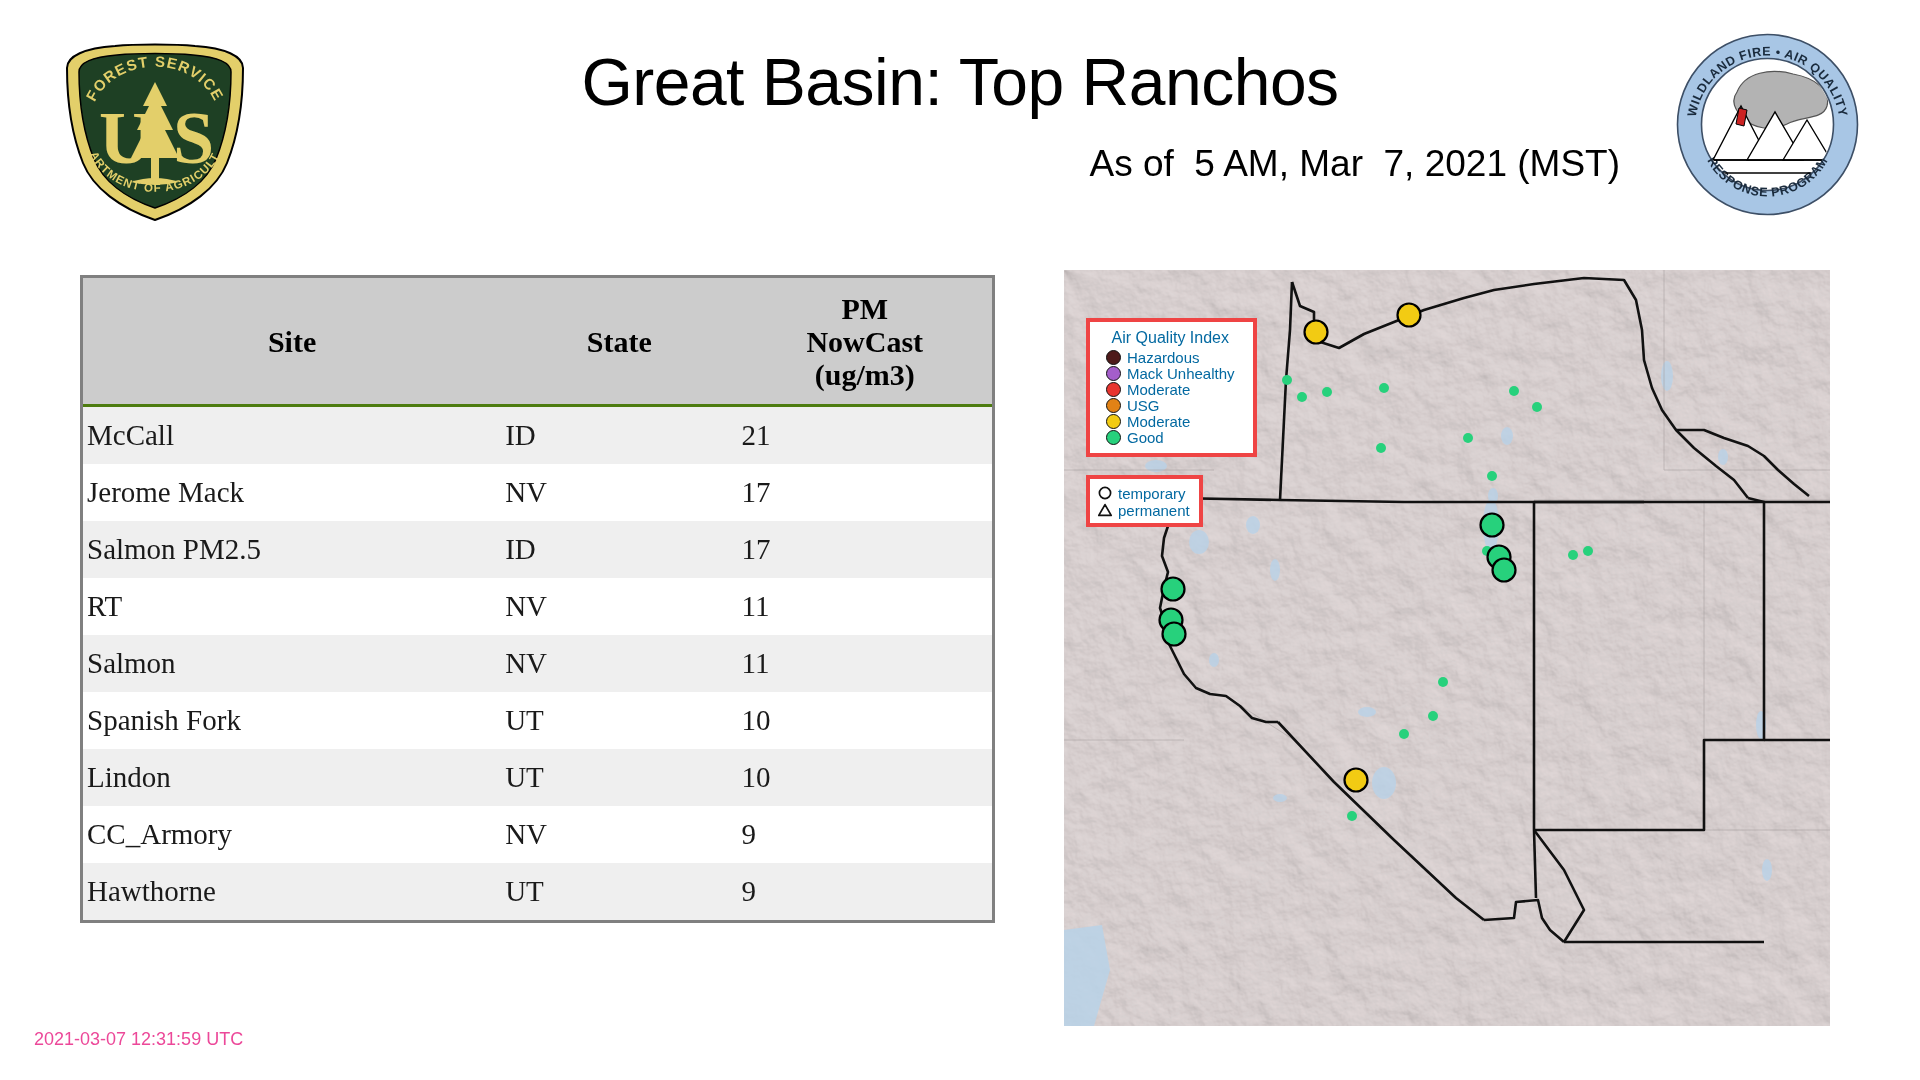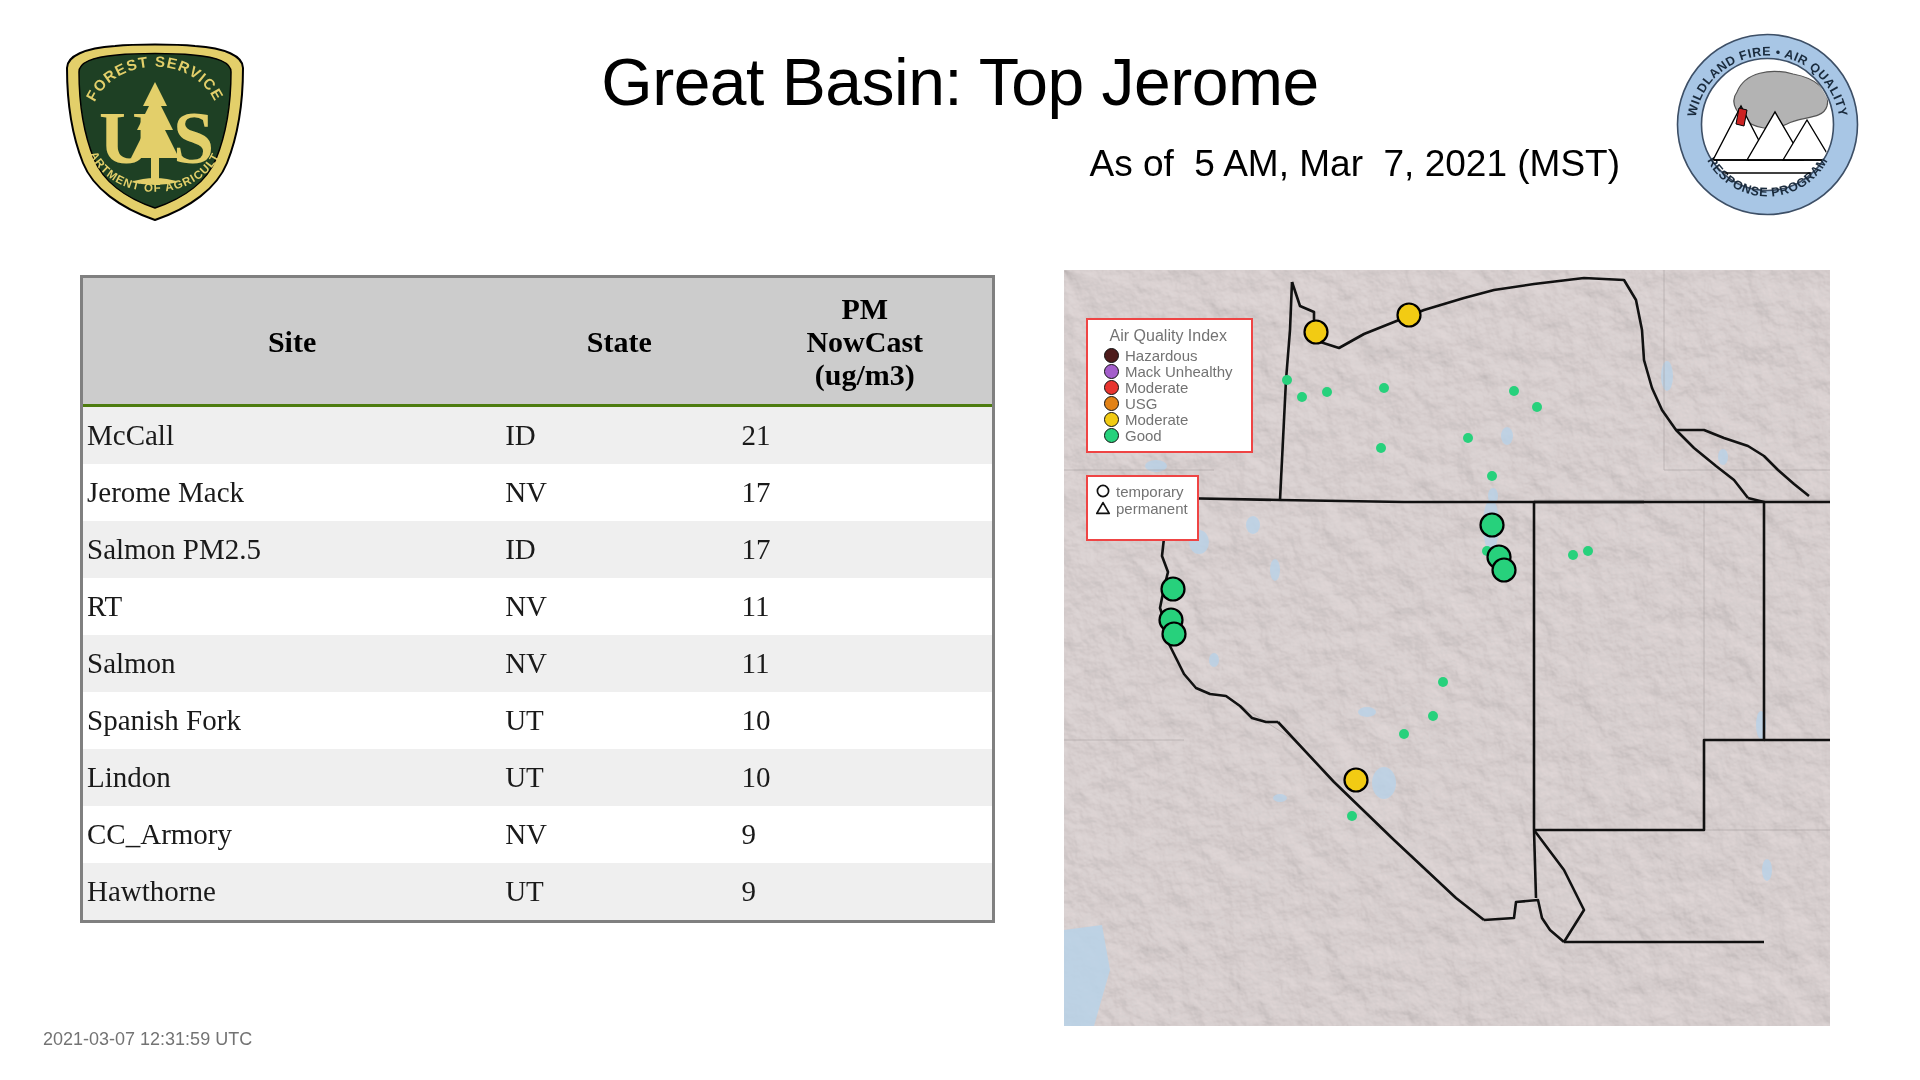--- a/index.html
+++ b/index.html
@@ -100,23 +100,23 @@
     box-sizing: border-box;
     overflow: hidden;
     background: #ece7e7;
   }
   #map-svg { position: absolute; left: 0; top: 0; }
 
   
   .map-legend {
     position: absolute;
     background: #ffffff;
-    border: 2px solid #ef4444;
+    border: 4px solid #ef4444;
     font-family: "Liberation Sans", sans-serif;
-    color: #737373;
+    color: #0369a1;
     z-index: 8;
   }
   #aqi-legend { left: 22px; top: 48px; padding: 6px 10px 7px 8px; }
   #aqi-legend .legend-title {
     font-size: 16px;
     text-align: center;
     margin: 1px 0 3px 0;
     white-space: nowrap;
   }
   .legend-row {
@@ -128,33 +128,33 @@
   }
   .legend-swatch {
     width: 13px; height: 13px;
     border-radius: 50%;
     border: 1.4px solid #111111;
     margin-right: 6px;
     flex: 0 0 auto;
   }
   .legend-label { font-size: 15px; }
 
-  #type-legend { left: 22px; top: 205px; padding: 5px 9px 22px 7px; }
+  #type-legend { left: 22px; top: 205px; padding: 5px 9px 4px 7px; }
   .type-row { display: flex; align-items: center; margin: 1px 0; white-space: nowrap; }
   .type-glyph { width: 16px; height: 16px; margin-right: 5px; flex: 0 0 auto; }
   .type-label { font-size: 15px; line-height: 1; }
 
   
   #footer-stamp {
     position: absolute;
-    left: 43px;
+    left: 34px;
     top: 1029px;
     font-family: "Liberation Sans", sans-serif;
     font-size: 18px;
-    color: #737373;
+    color: #ec4899;
     white-space: pre;
   }
 </style>
 </head>
 <body>
 
 <div id="header-area">
 
   <div id="fs-logo">
     <svg width="200" height="185" viewBox="0 0 200 185">
@@ -181,21 +181,21 @@
         <rect x="96" y="118" width="8" height="26"></rect>
         <path d="M76 144 Q100 136 124 144 Q100 150 76 144 Z"></path>
       </g>
       <text font-family="&quot;Liberation Sans&quot;, sans-serif" font-size="11.5" font-weight="bold" fill="#e3cf6a" letter-spacing="1.1">
         <textPath href="#fs-arc-bot" startOffset="50%" text-anchor="middle">DEPARTMENT OF AGRICULTURE</textPath>
       </text>
     </svg>
   </div>
 
   <div id="title-block">
-    <div id="main-title">Great Basin: Top Jerome</div>
+    <div id="main-title">Great Basin: Top Ranchos</div>
     <div id="subtitle">As of  5 AM, Mar  7, 2021 (MST)</div>
   </div>
 
   <div id="wf-logo">
     <svg width="185" height="185" viewBox="0 0 185 185">
       <circle cx="92.5" cy="92.5" r="90" fill="#a8c6e5" stroke="#3d4f66" stroke-width="1.6"></circle>
       <circle cx="92.5" cy="92.5" r="66" fill="#ffffff" stroke="#3d4f66" stroke-width="1.6"></circle>
       <defs>
         <path id="wf-arc-top" d="M 20 96 A 72.5 72.5 0 0 1 165 96" fill="none"></path>
         <path id="wf-arc-bot" d="M 24 96 A 68.5 68.5 0 0 0 161 96" fill="none"></path>

